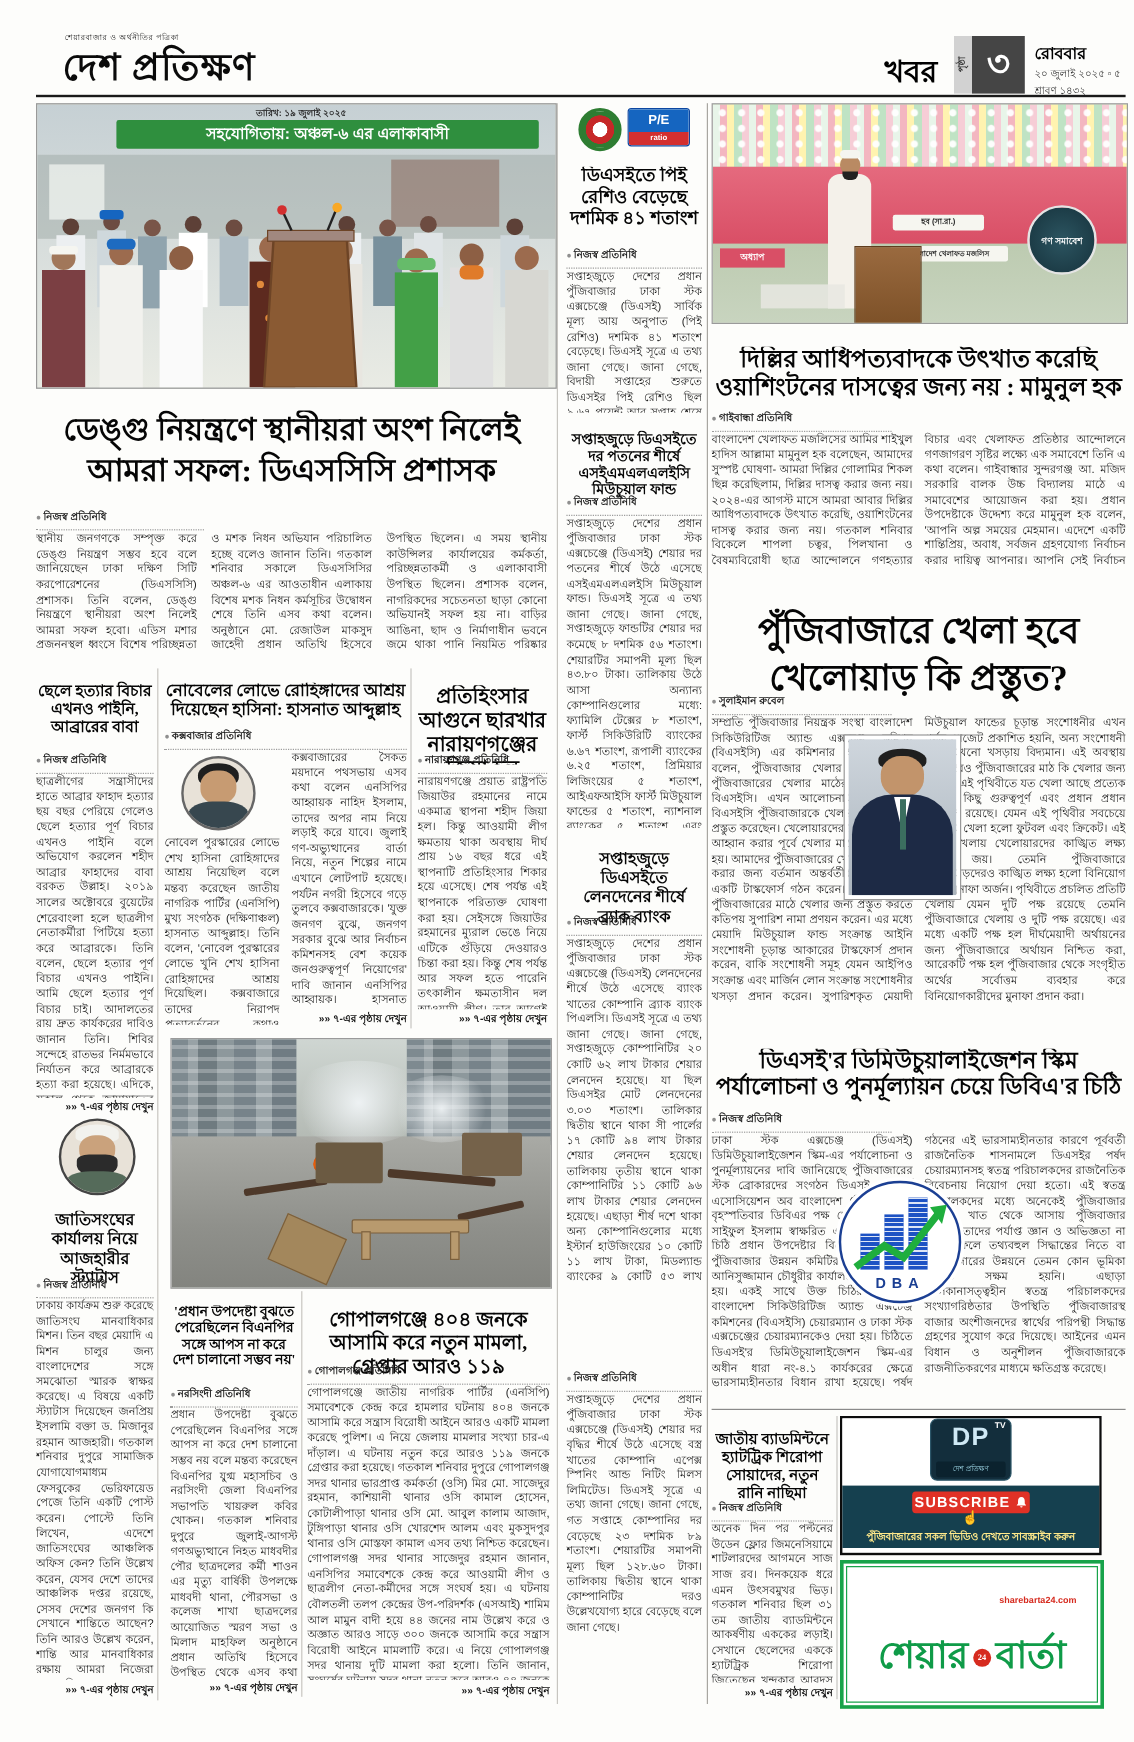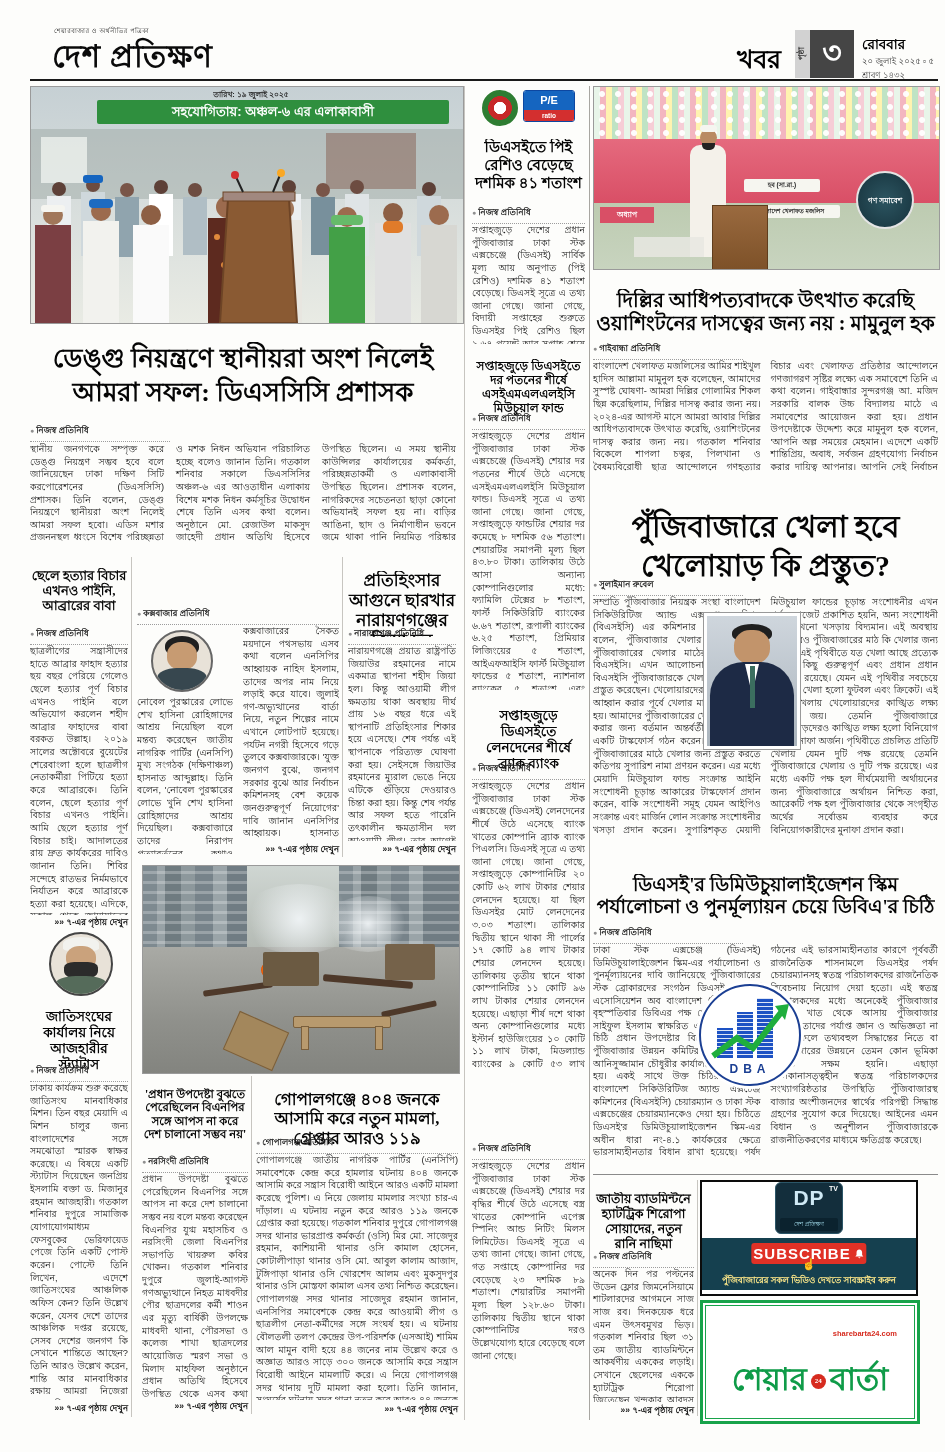--- a/index.html
+++ b/index.html
@@ -26,21 +26,21 @@
   .pgword{writing-mode:vertical-rl;transform:rotate(180deg);background:#d2d2d2;color:#333;font-size:8px;font-weight:bold;width:15px;text-align:center;}
   .pgnum{background:#454545;color:#fff;font-size:30px;font-weight:bold;width:44px;display:flex;align-items:center;justify-content:center;}
   
   .dptv{border:2px solid #0c0c0c;background:#fff;}
   .dptv-top{height:56px;display:flex;align-items:flex-start;justify-content:center;background:#fff;}
   .dptv-tile{width:66px;height:50px;background:#132e3c;border-radius:6px;position:relative;border:1px solid #2c5668;}
   .dptv-dp{position:absolute;top:3px;left:0;width:100%;text-align:center;font-size:21px;font-weight:900;color:#cfe9f5;letter-spacing:1px;}
   .dptv-tv{position:absolute;top:2px;right:4px;font-size:7px;font-weight:bold;color:#fff;}
   .dptv-brand{position:absolute;bottom:2px;left:4px;right:4px;background:#0b222e;color:#9fd8e8;font-size:6px;text-align:center;padding:1px 0;border-radius:2px;}
   .dptv-bottom{height:52px;background:#15404f;position:relative;}
-  .sub-btn{position:absolute;left:50%;transform:translateX(-50%);top:5px;background:#e03126;color:#fff;font-size:15px;font-weight:bold;padding:2px 2px;border-radius:3px;letter-spacing:1px;display:flex;align-items:center;gap:4px;}
+  .sub-btn{position:absolute;left:50%;transform:translateX(-50%);top:5px;background:#e03126;color:#fff;font-size:12px;font-weight:bold;padding:2px 2px;border-radius:3px;letter-spacing:1px;display:flex;align-items:center;gap:4px;}
   .hand{position:absolute;left:50%;transform:translateX(-50%);top:20px;color:#fff;font-size:11px;}
   .dptv-cap{position:absolute;bottom:2px;left:0;width:100%;text-align:center;color:#ffe98a;font-size:8.6px;font-weight:bold;}
   .sbad{border:3px solid #18a34a;background:#fff;box-shadow:inset 0 0 0 2px #fff, inset 0 0 0 3px #18a34a;display:flex;align-items:center;justify-content:center;position:relative;}
   .sb-mark{display:flex;align-items:center;gap:4px;font-weight:900;font-size:31px;color:#0f9b48;font-family:"Liberation Serif",serif;margin-top:38px;}
   .sb-badge{width:15px;height:15px;border-radius:50%;background:#d62b1f;color:#fff;font-size:7px;display:flex;align-items:center;justify-content:center;font-weight:bold;}
   .sb-site{position:absolute;top:26px;right:20px;color:#d62b1f;font-size:7.5px;font-weight:bold;}
   
   .dse-circ{width:30px;height:30px;border-radius:50%;border:3px solid #2e7d32;background:radial-gradient(circle,#ffffff 28%,#c62828 30%,#c62828 55%,#2e7d32 57%);}
   .pe-box{width:50px;height:30px;border:1px solid #0d47a1;border-radius:3px;overflow:hidden;}
   .pe-top{background:#1565c0;color:#fff;font-weight:bold;font-size:11px;text-align:center;height:19px;line-height:19px;}
@@ -190,20 +190,21 @@
 
   <h1 class="hl" style="left:30px;top:325px;width:426px;height:94px;font-size:26px;line-height:1.3;">ডেঙ্গু নিয়ন্ত্রণে স্থানীয়রা অংশ নিলেই আমরা সফল: ডিএসসিসি প্রশাসক</h1>
   <div class="byline" style="left:30px;top:424px;width:140px;">নিজস্ব প্রতিনিধি</div>
   <div class="body-text cols3" style="left:30px;top:443px;width:426px;height:108px;">স্থানীয় জনগণকে সম্পৃক্ত করে ডেঙ্গু নিয়ন্ত্রণ সম্ভব হবে বলে জানিয়েছেন ঢাকা দক্ষিণ সিটি করপোরেশনের (ডিএসসিসি) প্রশাসক। তিনি বলেন, ডেঙ্গু নিয়ন্ত্রণে স্থানীয়রা অংশ নিলেই আমরা সফল হবো। এডিস মশার প্রজননস্থল ধ্বংসে বিশেষ পরিচ্ছন্নতা ও মশক নিধন অভিযান পরিচালিত হচ্ছে বলেও জানান তিনি। গতকাল শনিবার সকালে ডিএসসিসির অঞ্চল-৬ এর আওতাধীন এলাকায় বিশেষ মশক নিধন কর্মসূচির উদ্বোধন শেষে তিনি এসব কথা বলেন। অনুষ্ঠানে মো. রেজাউল মাকসুদ জাহেদী প্রধান অতিথি হিসেবে উপস্থিত ছিলেন। এ সময় স্থানীয় কাউন্সিলর কার্যালয়ের কর্মকর্তা, পরিচ্ছন্নতাকর্মী ও এলাকাবাসী উপস্থিত ছিলেন। প্রশাসক বলেন, নাগরিকদের সচেতনতা ছাড়া কোনো অভিযানই সফল হয় না। বাড়ির আঙিনা, ছাদ ও নির্মাণাধীন ভবনে জমে থাকা পানি নিয়মিত পরিষ্কার করার আহ্বান জানান তিনি। পরে তিনি মশকনিধন কার্যক্রম ও ভ্রাম্যমাণ আদালতের অভিযান ঘুরে দেখেন এবং স্থানীয়দের সহযোগিতায় ডেঙ্গু নিয়ন্ত্রণে সবার অংশগ্রহণ নিশ্চিত করার অনুরোধ জানান।</div>
 
   <h2 class="hl" style="left:30px;top:557px;width:98px;height:66px;font-size:13px;">ছেলে হত্যার বিচার এখনও পাইনি, আব্রারের বাবা</h2>
   <div class="byline" style="left:30px;top:627px;width:98px;">নিজস্ব প্রতিনিধি</div>
   <div class="body-text" style="left:30px;top:645px;width:98px;height:270px;">ছাত্রলীগের সন্ত্রাসীদের হাতে আব্রার ফাহাদ হত্যার ছয় বছর পেরিয়ে গেলেও ছেলে হত্যার পূর্ণ বিচার এখনও পাইনি বলে অভিযোগ করলেন শহীদ আব্রার ফাহাদের বাবা বরকত উল্লাহ। ২০১৯ সালের অক্টোবরে বুয়েটের শেরেবাংলা হলে ছাত্রলীগ নেতাকর্মীরা পিটিয়ে হত্যা করে আব্রারকে। তিনি বলেন, ছেলে হত্যার পূর্ণ বিচার এখনও পাইনি। আমি ছেলে হত্যার পূর্ণ বিচার চাই। আদালতের রায় দ্রুত কার্যকরের দাবিও জানান তিনি। শিবির সন্দেহে রাতভর নির্মমভাবে নির্যাতন করে আব্রারকে হত্যা করা হয়েছে। এদিকে, সকাল থেকে জামায়াতের সমাবেশে অংশ নিয়েছেন নেতাকর্মীরা। অনুষ্ঠানের মূল পর্বে শুনতে</div>
   <div class="jump" style="left:30px;top:916px;width:98px;">৭-এর পৃষ্ঠায় দেখুন</div>
 
+  <h2 class="hl" style="left:137px;top:557px;width:202px;height:46px;font-size:14px;">নোবেলের লোভে রোহিঙ্গাদের আশ্রয় দিয়েছেন হাসিনা: হাসনাত আব্দুল্লাহ</h2>
   <div class="byline" style="left:137px;top:607px;width:202px;">কক্সবাজার প্রতিনিধি</div>
   <div class="avatar" style="left:151px;top:630px;width:58px;height:58px;">
     <div class="av-hair" style="top:4px;width:34px;height:20px;"></div>
     <div class="av-face" style="top:10px;width:30px;height:28px;"></div>
     <div class="av-body" style="top:36px;width:50px;height:26px;background:#37474f;"></div>
   </div>
   <div class="body-text" style="left:137px;top:696px;width:96px;height:158px;">নোবেল পুরস্কারের লোভে শেখ হাসিনা রোহিঙ্গাদের আশ্রয় নিয়েছিল বলে মন্তব্য করেছেন জাতীয় নাগরিক পার্টির (এনসিপি) মুখ্য সংগঠক (দক্ষিণাঞ্চল) হাসনাত আব্দুল্লাহ। তিনি বলেন, 'নোবেল পুরস্কারের লোভে খুনি শেখ হাসিনা রোহিঙ্গাদের আশ্রয় দিয়েছিল। কক্সবাজারে তাদের নিরাপদ প্রত্যাবর্তনের কথাও ভাবেনি তারা। তাদেরকে দীর্ঘমেয়াদে কক্সবাজারবাসীর ওপর চাপিয়ে দেওয়া হয়েছে। তবে আরও অনেক বন্দি তৈরি হচ্ছে।'</div>
   <div class="body-text" style="left:243px;top:625px;width:96px;height:216px;">কক্সবাজারের সৈকত ময়দানে পথসভায় এসব কথা বলেন এনসিপির আহ্বায়ক নাহিদ ইসলাম, তাদের অপর নাম নিয়ে লড়াই করে যাবে। জুলাই গণ-অভ্যুত্থানের বার্তা নিয়ে, নতুন শিল্পের নামে এখানে লোটপাট হয়েছে। পর্যটন নগরী হিসেবে গড়ে তুলবে কক্সবাজারকে। 'যুক্ত জনগণ বুঝে, জনগণ সরকার বুঝে আর নির্বাচন কমিশনসহ বেশ কয়েক জনগুরুত্বপূর্ণ নিয়োগের' দাবি জানান এনসিপির আহ্বায়ক। হাসনাত আব্দুল্লাহ বলেন, 'আরও অনেক বন্দি তৈরি হচ্ছে। শুধু তাই নয় এই এলাকার বড় সমস্যা রোহিঙ্গা হয়ে উঠছে। আমরা রোহিঙ্গাদের দ্রুত স্বদেশে</div>
   <div class="jump" style="left:243px;top:843px;width:96px;">৭-এর পৃষ্ঠায় দেখুন</div>
 

